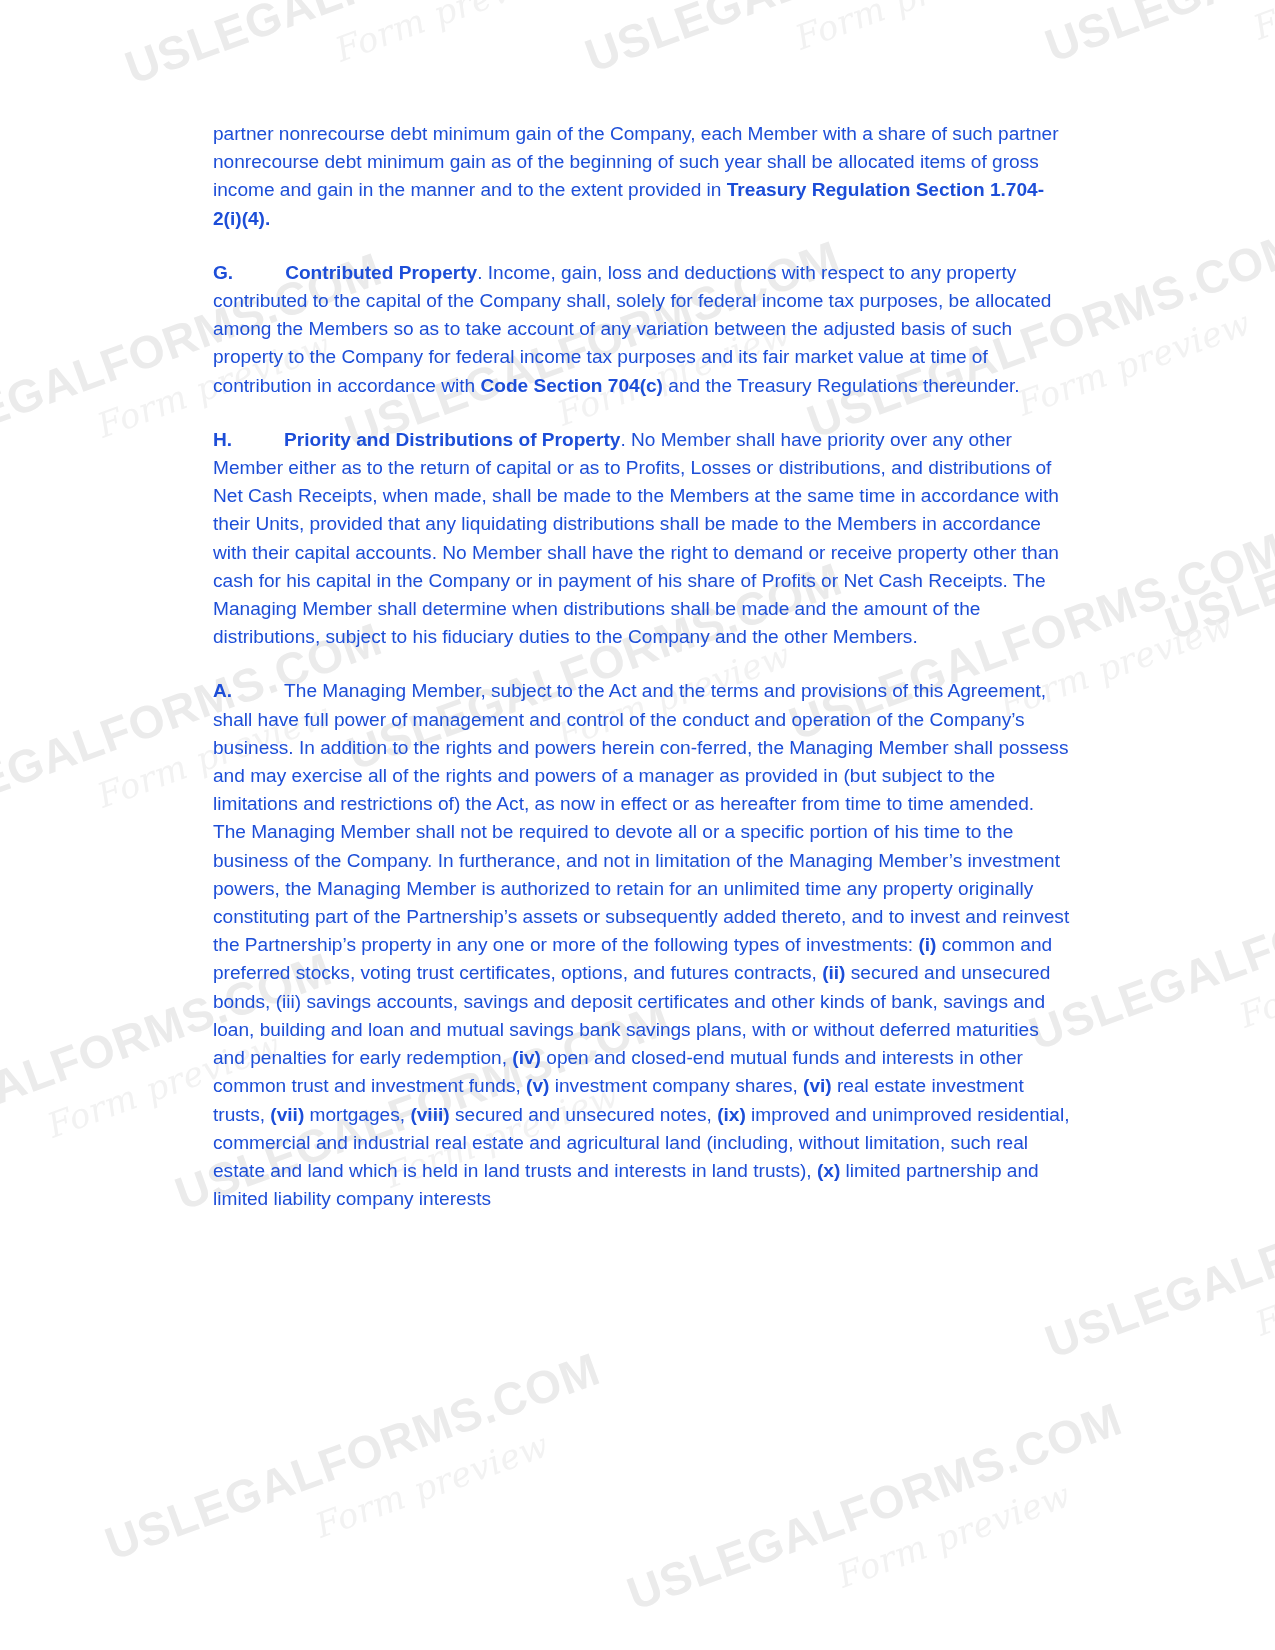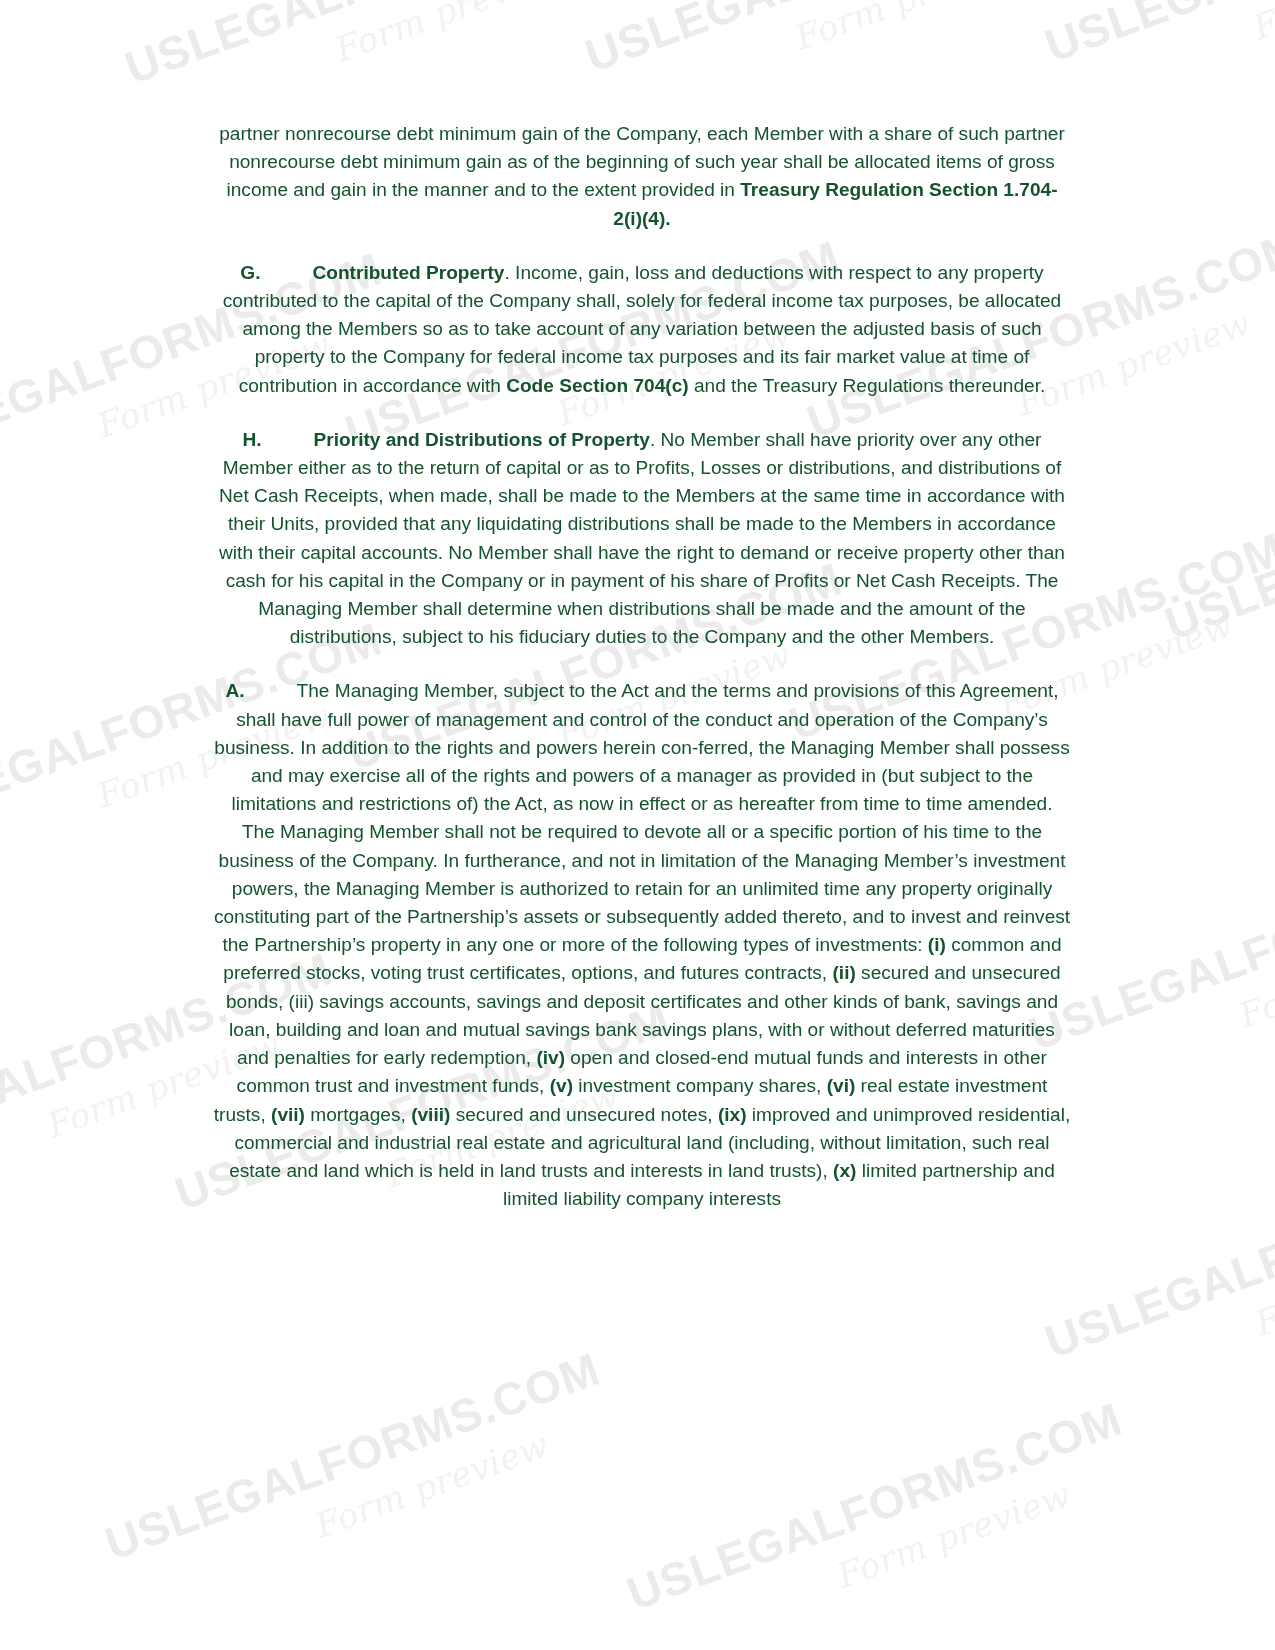--- a/index.html
+++ b/index.html
@@ -45,24 +45,24 @@
     transform-origin: left top;
   }
 
   
   .doc {
     position: absolute;
     left: 213px;
     top: 120px;
     width: 858px;
     z-index: 2;
-    color: #14532d;
+    color: #1d4ed8;
     font-size: 19.1px;
     line-height: 28.2px;
-    text-align: center;
+    text-align: left;
     font-stretch: condensed;
     -webkit-font-smoothing: antialiased;
   }
   .doc p {
     margin: 0 0 26px 0;
     font-family: "Liberation Sans", "DejaVu Sans", sans-serif;
   }
   .doc p:last-child { margin-bottom: 0; }
   .b { font-weight: bold; }
   .tab { display: inline-block; width: 52px; }

